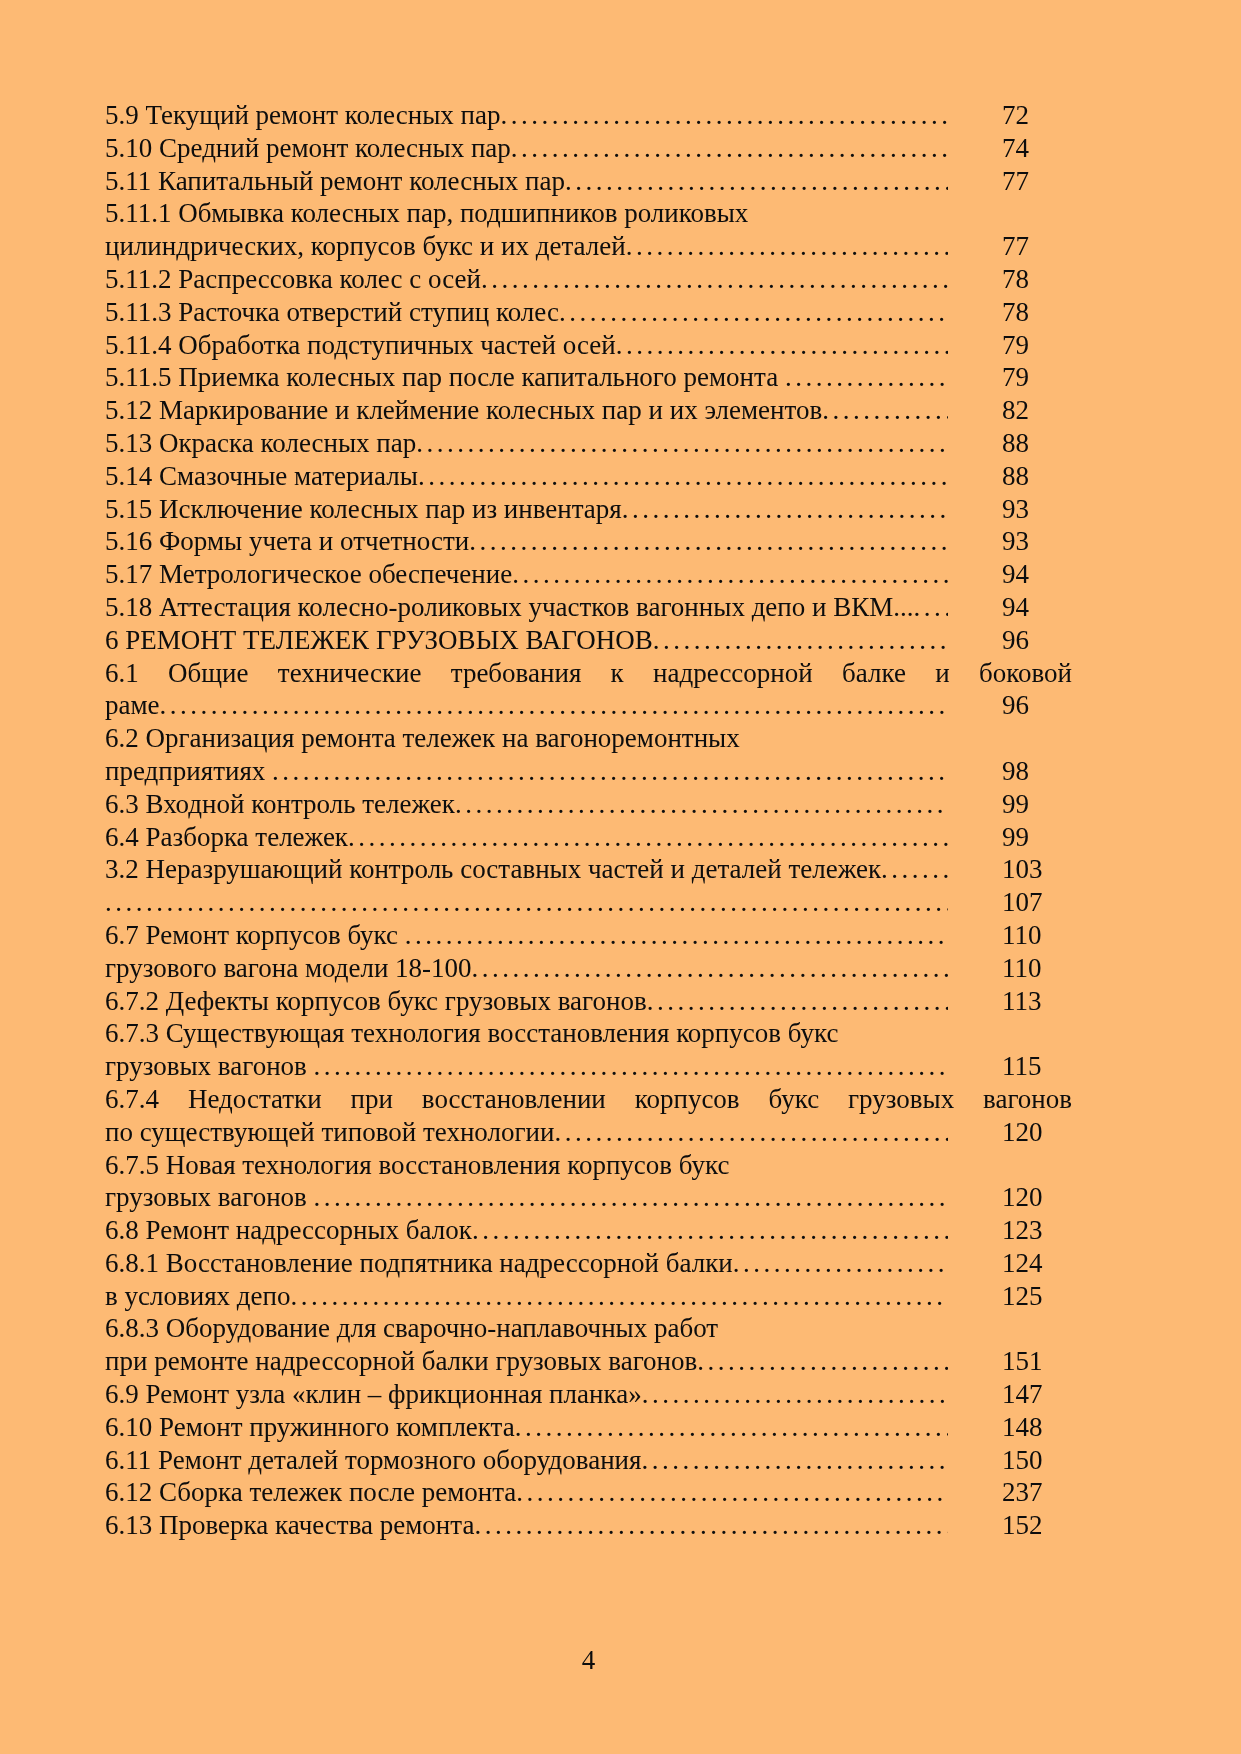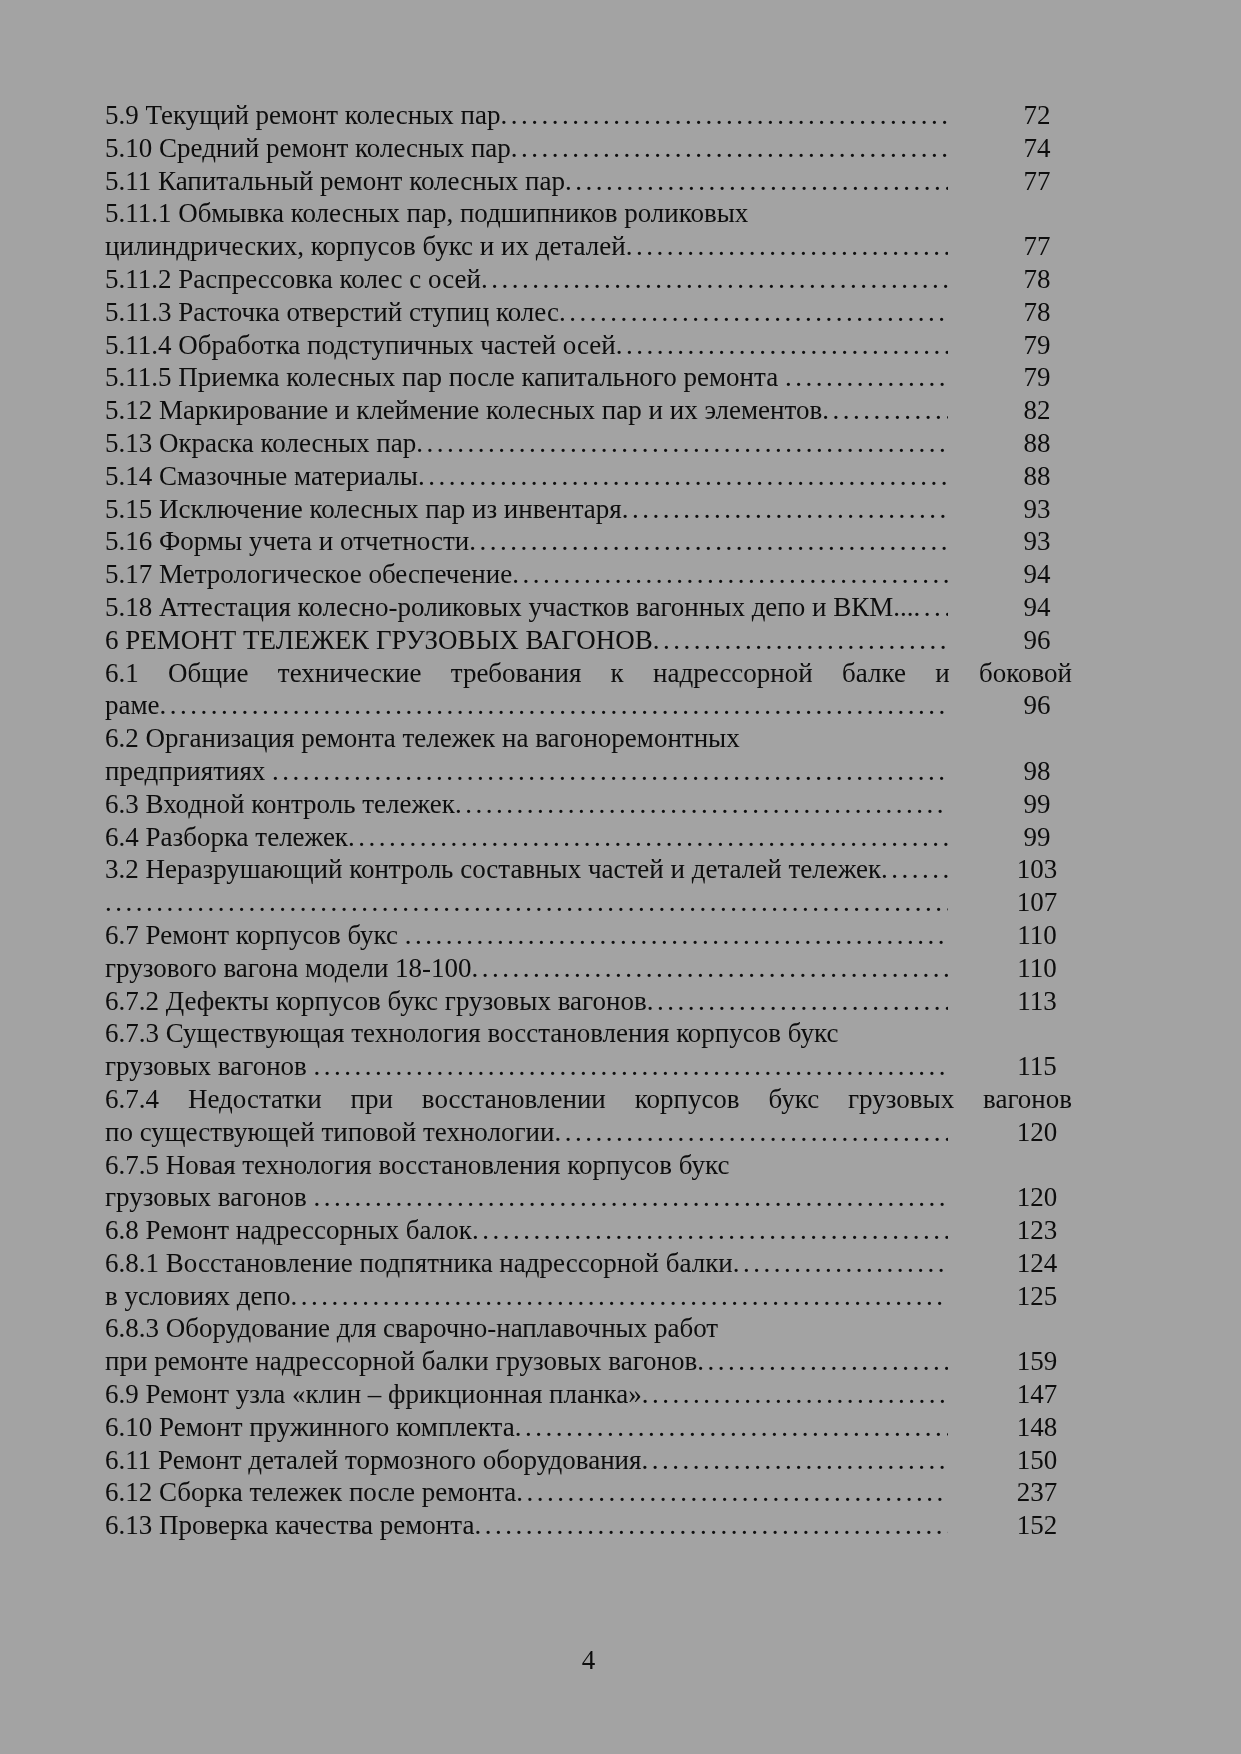--- a/index.html
+++ b/index.html
@@ -4,21 +4,21 @@
 <style>
   html, body {
     margin: 0;
     padding: 0;
     background: #ffffff;
   }
   .page {
     position: relative;
     width: 1241px;
     height: 1754px;
-    background: #a3a3a3;
+    background: #fdba74;
     color: #0d0d0d;
     font-family: "Liberation Serif", "DejaVu Serif", serif;
     font-size: 27px;
     line-height: 32.8px;
     overflow: hidden;
   }
   .content {
     position: absolute;
     left: 105px;
     top: 99px;
@@ -43,21 +43,20 @@
   }
   .leader {
     flex: 1 1 auto;
     min-width: 0;
     overflow: hidden;
     white-space: nowrap;
     letter-spacing: 3.5px;
   }
   .page-col {
     flex: 0 0 70px;
-    text-align: center;
     white-space: nowrap;
   }
   .entry-full {
     width: 100%;
     white-space: nowrap;
     text-align: justify;
     text-align-last: justify;
     font-family: Liberation Serif, serif;
   }
   .footer {
@@ -318,21 +317,21 @@
       <div class="row">
         <div class="entry">
           <span class="t">6.8.3 Оборудование для сварочно-наплавочных работ</span>
         </div>
       </div>
       <div class="row">
         <div class="entry">
           <span class="t">при ремонте надрессорной балки грузовых вагонов</span>
           <span class="leader">........................................................................................................................................................................................................</span>
         </div>
-        <div class="page-col">159</div>
+        <div class="page-col">151</div>
       </div>
       <div class="row">
         <div class="entry">
           <span class="t">6.9 Ремонт узла «клин – фрикционная планка»</span>
           <span class="leader">........................................................................................................................................................................................................</span>
         </div>
         <div class="page-col">147</div>
       </div>
       <div class="row">
         <div class="entry">

